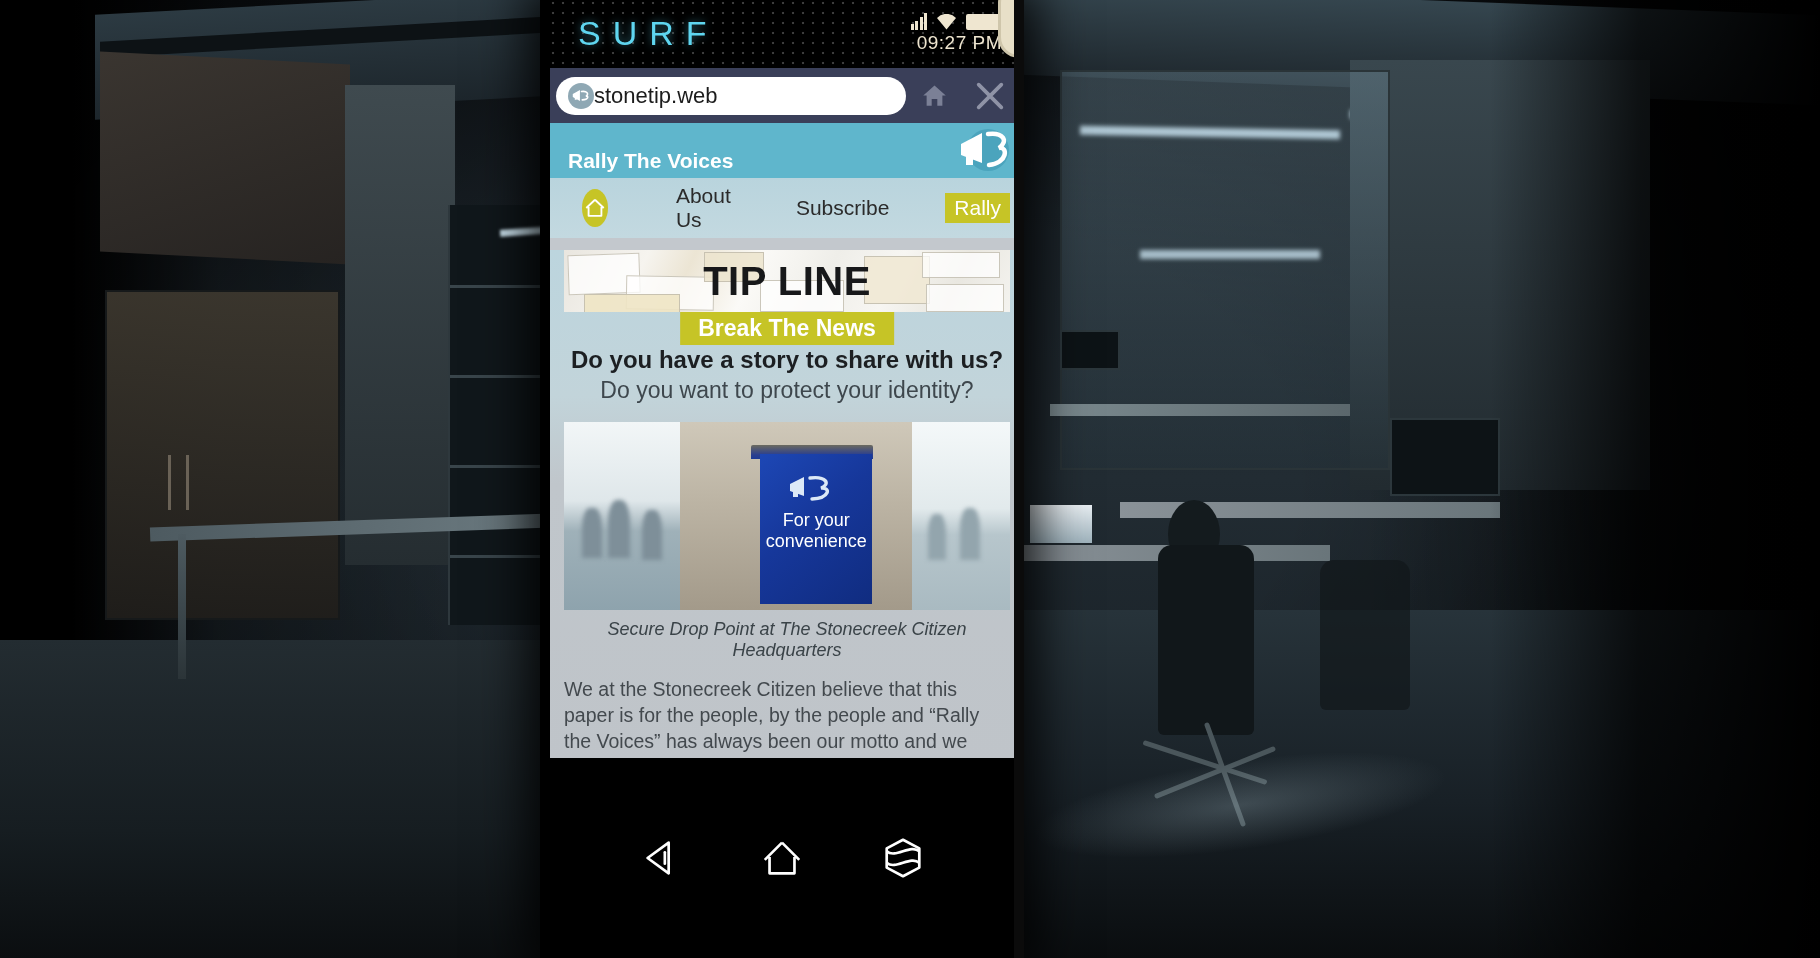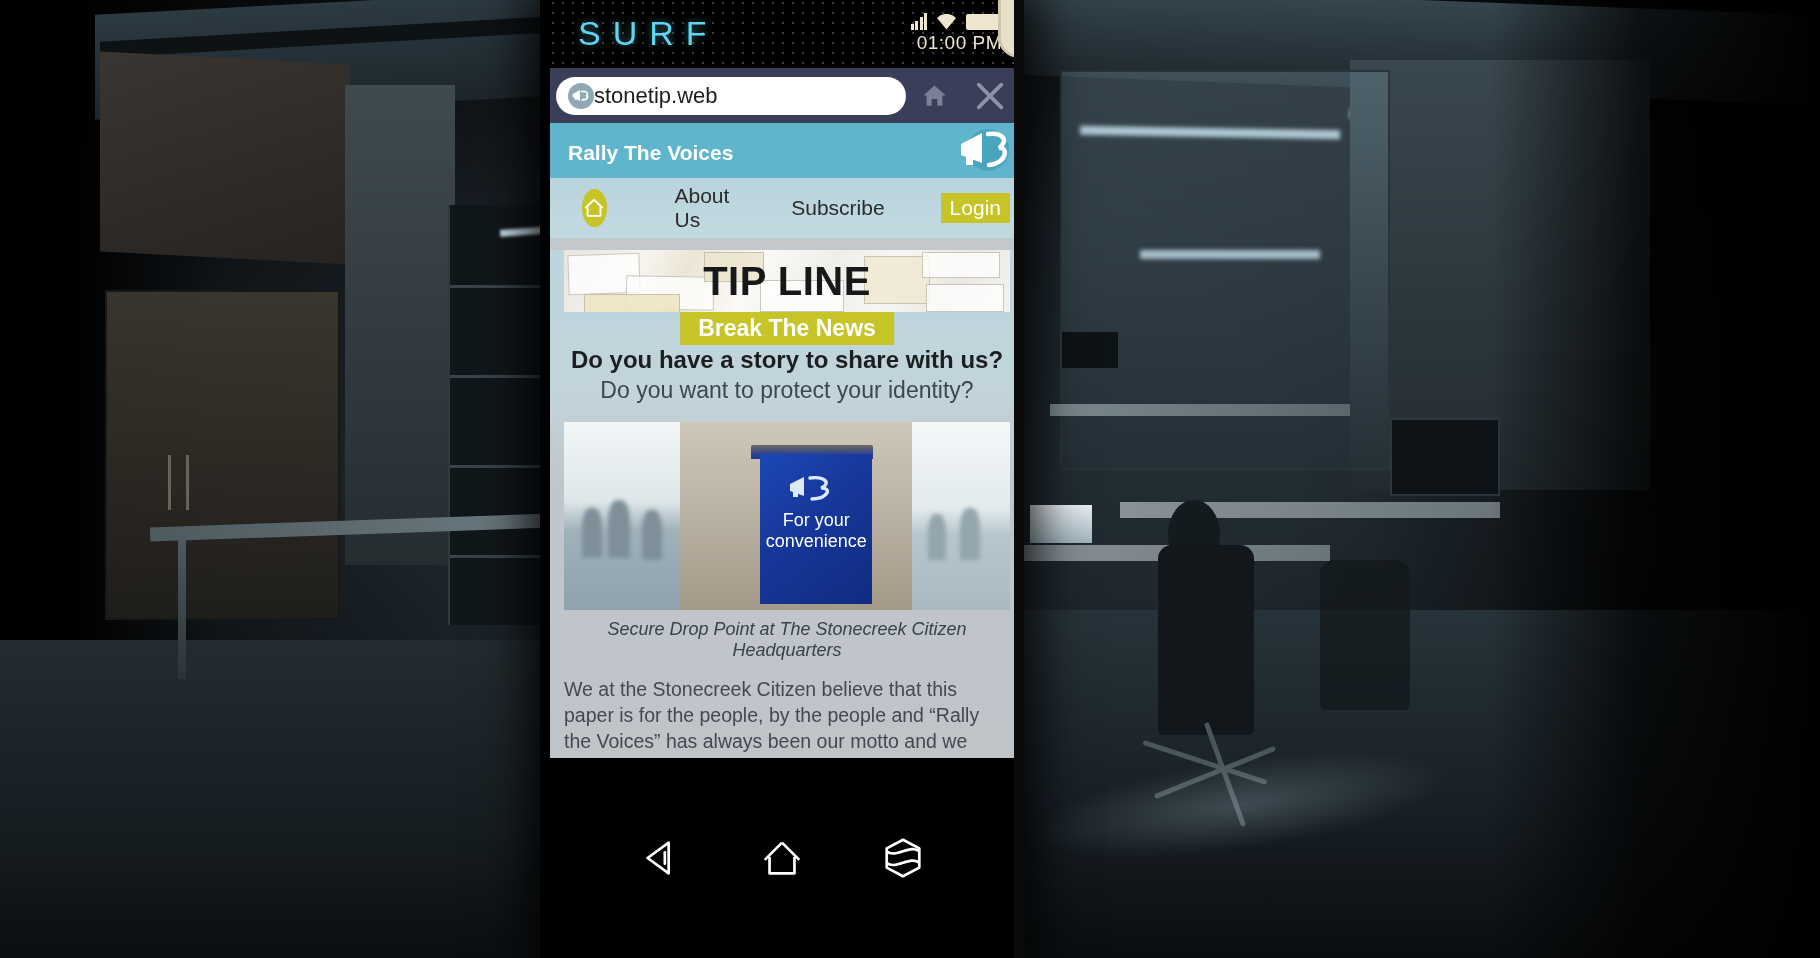--- a/index.html
+++ b/index.html
@@ -239,21 +239,21 @@
   #site-masthead {
     position: relative; height: 55px; background: #5fb6cc;
     overflow: hidden;
   }
   #site-title {
     position: absolute; left: 18px; top: -16px;
     font-size: 31px; font-weight: 700; color: #fff;
     white-space: nowrap;
   }
   #site-tagline {
-    position: absolute; left: 18px; top: 18px;
+    position: absolute; left: 18px; top: 26px;
     font-size: 21px; font-weight: 700; color: #fff;
   }
   #masthead-logo {
     position: absolute; right: 12px; top: 2px;
     width: 54px; height: 50px;
   }
   #site-nav {
     height: 60px;
     background: linear-gradient(180deg, #b9d4dd 0%, #c3d9e0 100%);
     display: flex; align-items: center; padding: 0 14px; gap: 16px;
@@ -456,21 +456,21 @@
               <span style="height:13px"></span>
               <span style="height:17px"></span>
           </span>
           <span class="ico-wifi">
             <svg width="21" height="16" viewBox="0 0 21 16">
               <path d="M1 4 A13 13 0 0 1 20 4 L10.5 15.5 Z" fill="#efe6d0"></path>
             </svg>
           </span>
           <span class="ico-battery"></span>
         </div>
-        <div id="clock">01:00 PM</div>
+        <div id="clock">09:27 PM</div>
       </div>
       <div id="status-pill"></div>
     </div>
 
     <div id="browser-bar">
       <div id="url-field">
         <span id="favicon">
           <svg width="19" height="13" viewBox="0 0 24 16">
             <path d="M1 6 L10 1 L10 15 L1 10 Z" fill="#ffffff"></path>
             <path d="M3.5 10 L3.5 13.5 L6 13.5 L6 11 Z" fill="#ffffff"></path>
@@ -506,21 +506,21 @@
       </div>
 
       <div id="site-nav">
         <span id="nav-home-btn">
           <svg width="22" height="22" viewBox="0 0 24 24">
             <path d="M12 3 L21.5 12 M12 3 L2.5 12 M5 11 L5 20.5 L19 20.5 L19 11" stroke="#ffffff" stroke-width="2" fill="none" stroke-linejoin="round"></path>
           </svg>
         </span>
         <span class="nav-link" id="nav-about">About Us</span>
         <span class="nav-link" id="nav-subscribe">Subscribe</span>
-        <span class="nav-link" id="nav-login">Login</span>
+        <span class="nav-link" id="nav-login">Rally</span>
       </div>
 
       <div id="page-body">
 
         <div id="tipline-banner">
           <span class="envelope" style="left:4px;  top:4px;  width:72px; height:40px; transform:rotate(-2deg);"></span>
           <span class="envelope" style="left:62px; top:26px; width:88px; height:34px; transform:rotate(1deg);"></span>
           <span class="envelope" style="left:140px;top:2px;  width:60px; height:30px; background:rgba(236,228,206,0.9);"></span>
           <span class="envelope" style="left:196px;top:30px; width:84px; height:32px;"></span>
           <span class="envelope" style="left:300px;top:6px;  width:66px; height:48px; background:rgba(240,232,210,0.85);"></span>

